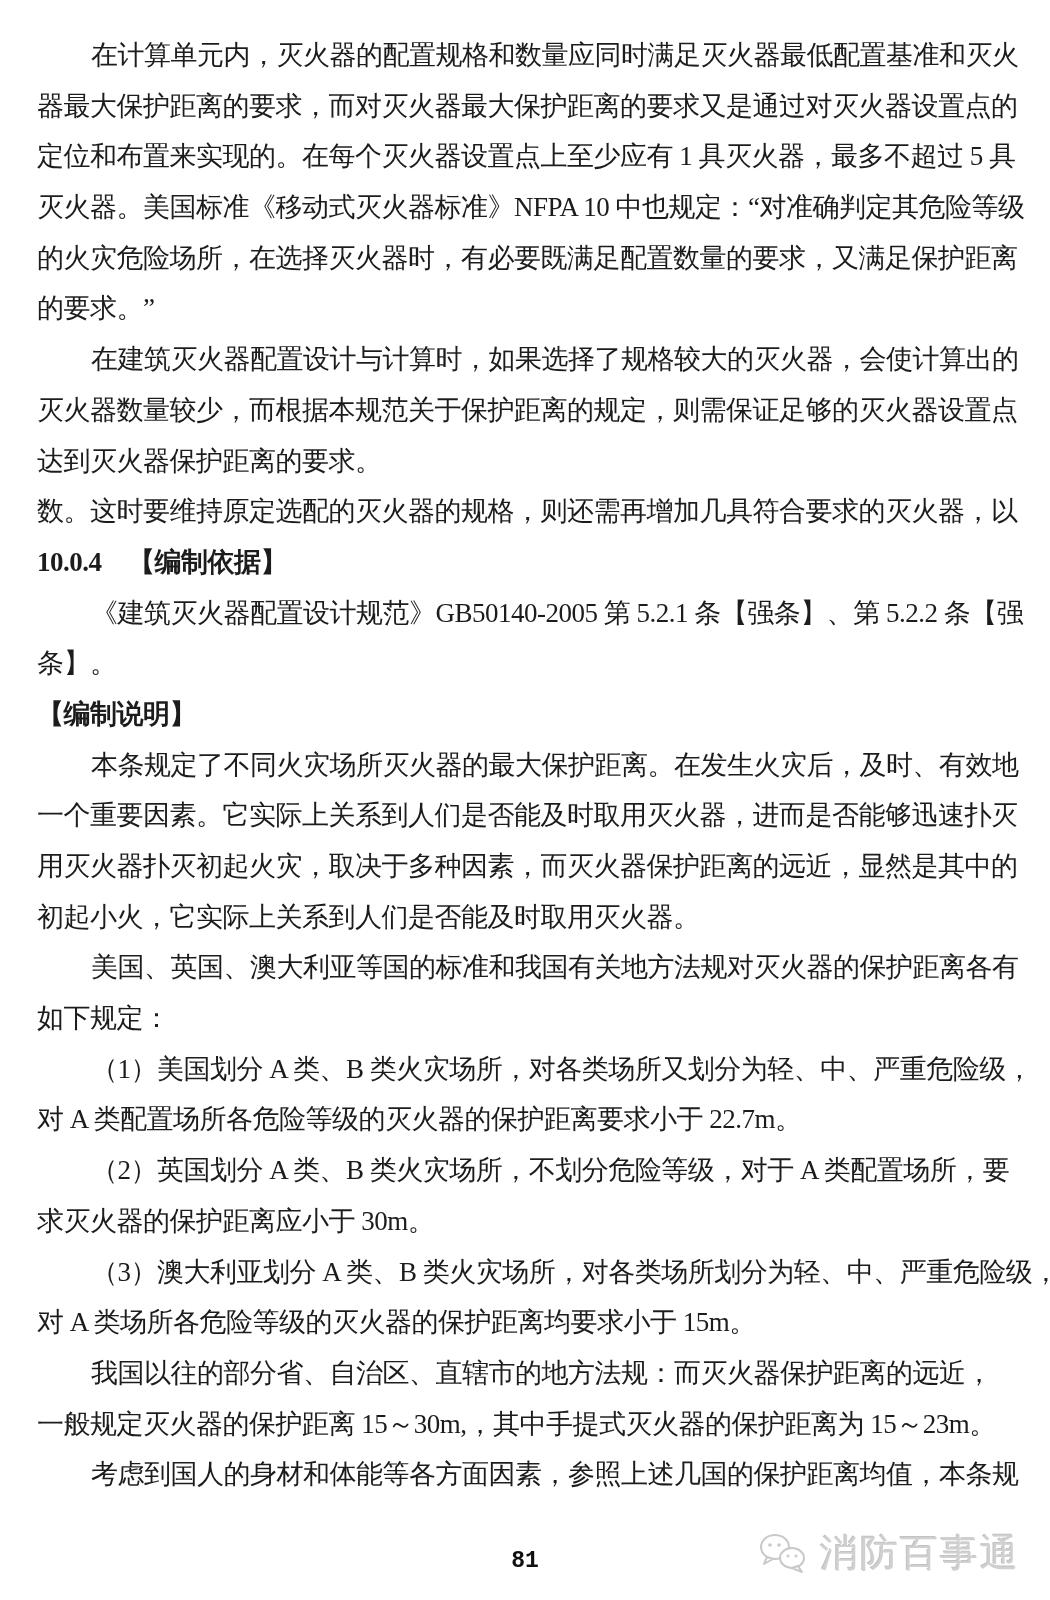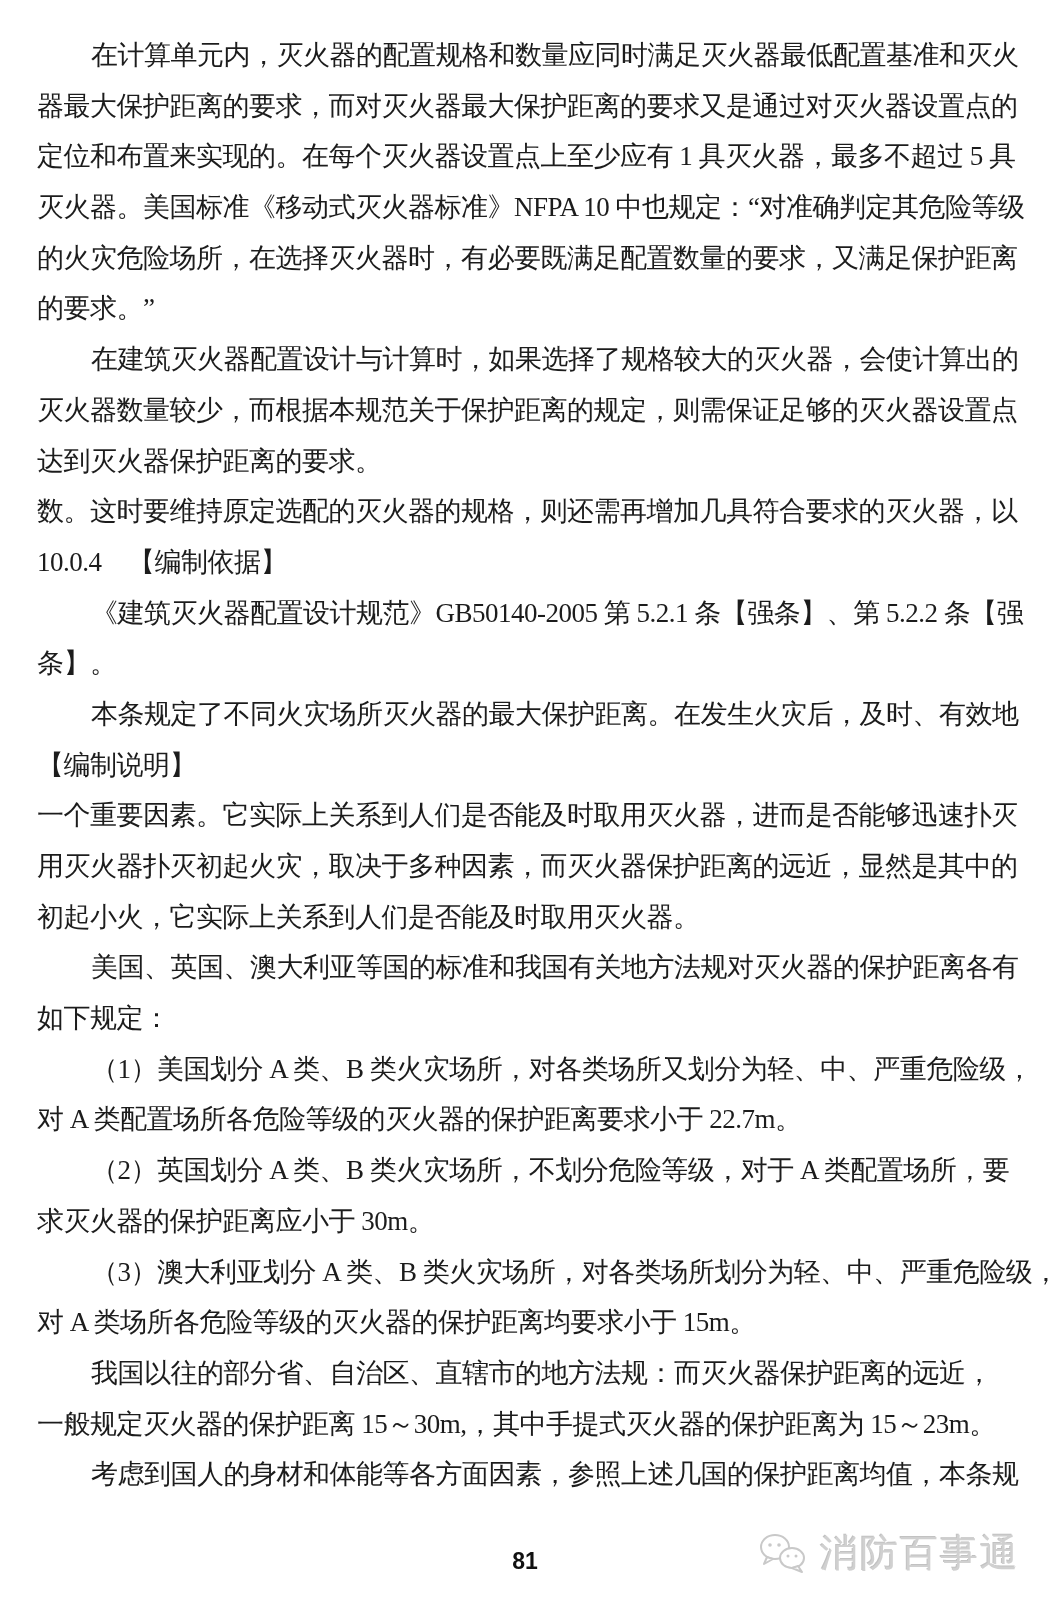--- a/index.html
+++ b/index.html
@@ -30,21 +30,21 @@
     font-size: 27px;
     letter-spacing: -0.5px;
     white-space: nowrap;
     overflow: visible;
     color: #1c1c1c;
   }
   .line.indent {
     padding-left: 54px;
   }
   .line.bold {
-    font-weight: normal;
+    font-weight: bold;
   }
   .watermark {
     position: absolute;
     right: 30px;
     top: 1528px;
     display: flex;
     align-items: center;
     gap: 10px;
     color: #d0d0d0;
     text-shadow: 1px 1px 0 #ffffff, -1px -1px 0 #c2c2c2;
@@ -57,21 +57,21 @@
   }
   .page-number {
     position: absolute;
     left: 0;
     right: 0;
     top: 1548px;
     text-align: center;
     font-size: 23px;
     font-weight: bold;
     color: #111111;
-    font-family: Liberation Sans, sans-serif;
+    font-family: Liberation Mono, monospace;
   }
 </style>
 </head>
 <body>
 
 <div class="page">
 
   <div class="content" id="content">
       <div class="line indent">在计算单元内，灭火器的配置规格和数量应同时满足灭火器最低配置基准和灭火</div>
       <div class="line">器最大保护距离的要求，而对灭火器最大保护距离的要求又是通过对灭火器设置点的</div>
@@ -79,22 +79,22 @@
       <div class="line">灭火器。美国标准《移动式灭火器标准》NFPA 10 中也规定：“对准确判定其危险等级</div>
       <div class="line">的火灾危险场所，在选择灭火器时，有必要既满足配置数量的要求，又满足保护距离</div>
       <div class="line">的要求。”</div>
       <div class="line indent">在建筑灭火器配置设计与计算时，如果选择了规格较大的灭火器，会使计算出的</div>
       <div class="line">灭火器数量较少，而根据本规范关于保护距离的规定，则需保证足够的灭火器设置点</div>
       <div class="line">达到灭火器保护距离的要求。</div>
       <div class="line">数。这时要维持原定选配的灭火器的规格，则还需再增加几具符合要求的灭火器，以</div>
       <div class="line bold">10.0.4　【编制依据】</div>
       <div class="line indent">《建筑灭火器配置设计规范》GB50140-2005 第 5.2.1 条【强条】、第 5.2.2 条【强</div>
       <div class="line">条】。</div>
+      <div class="line bold">【编制说明】</div>
       <div class="line indent">本条规定了不同火灾场所灭火器的最大保护距离。在发生火灾后，及时、有效地</div>
-      <div class="line bold">【编制说明】</div>
       <div class="line">一个重要因素。它实际上关系到人们是否能及时取用灭火器，进而是否能够迅速扑灭</div>
       <div class="line">用灭火器扑灭初起火灾，取决于多种因素，而灭火器保护距离的远近，显然是其中的</div>
       <div class="line">初起小火，它实际上关系到人们是否能及时取用灭火器。</div>
       <div class="line indent">美国、英国、澳大利亚等国的标准和我国有关地方法规对灭火器的保护距离各有</div>
       <div class="line">如下规定：</div>
       <div class="line indent">（1）美国划分 A 类、B 类火灾场所，对各类场所又划分为轻、中、严重危险级，</div>
       <div class="line">对 A 类配置场所各危险等级的灭火器的保护距离要求小于 22.7m。</div>
       <div class="line indent">（2）英国划分 A 类、B 类火灾场所，不划分危险等级，对于 A 类配置场所，要</div>
       <div class="line">求灭火器的保护距离应小于 30m。</div>
       <div class="line indent">（3）澳大利亚划分 A 类、B 类火灾场所，对各类场所划分为轻、中、严重危险级，</div>

